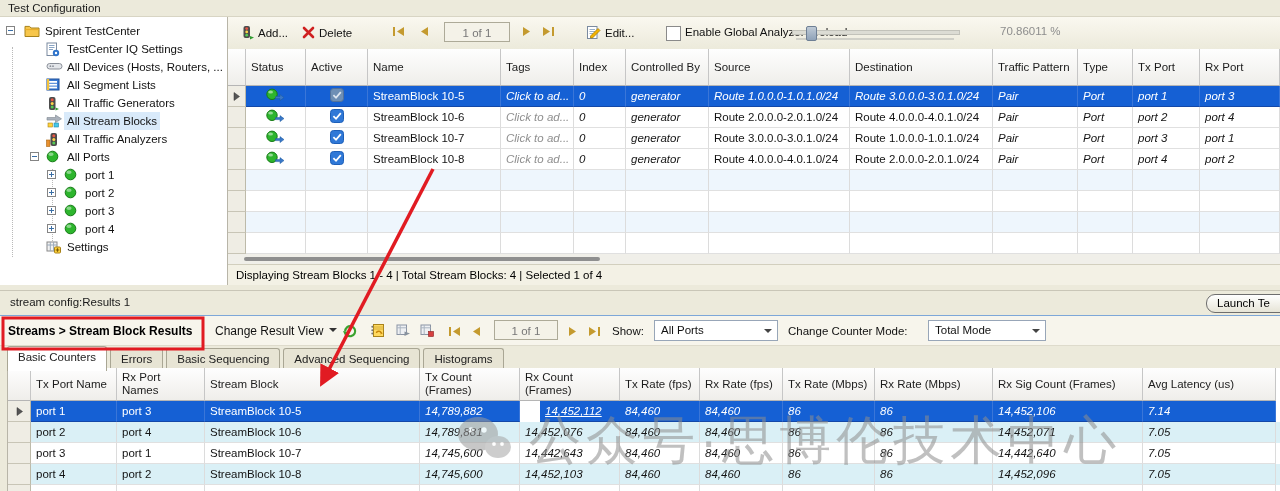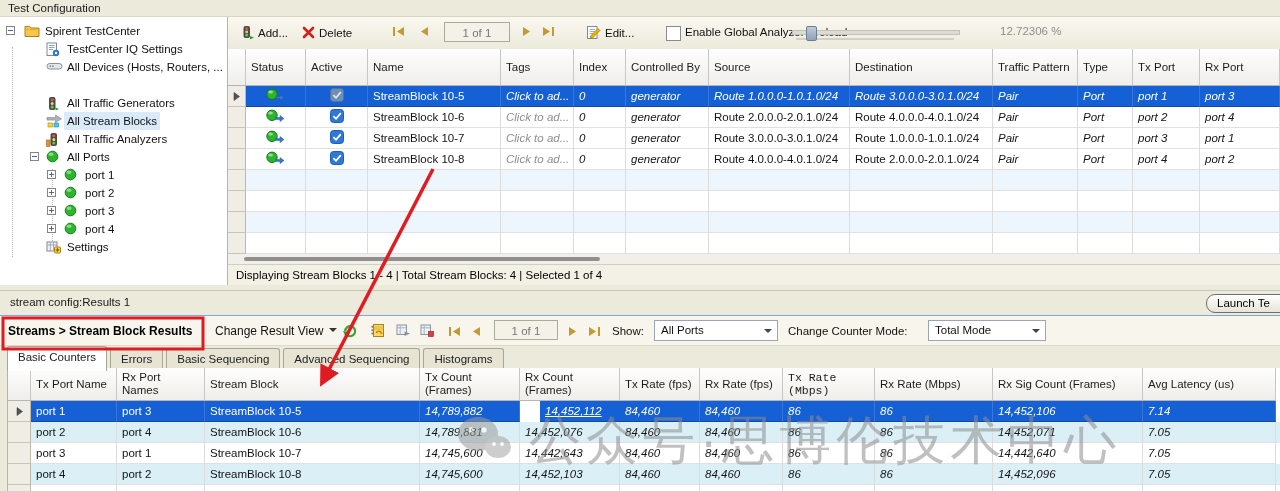--- a/index.html
+++ b/index.html
@@ -122,20 +122,32 @@
       <div class="ti" style="top: 41px;">
         <span class="ic" style="left: 46px; top: 2px;">
           <svg width="17" height="12" viewBox="0 0 17 12">
             <rect x="1" y="3.5" width="15" height="5.5" rx="2.7" fill="#e3e6ea" stroke="#8a8f98"></rect>
             <circle cx="4.4" cy="6.2" r="0.9" fill="#8a8f98"></circle>
             <circle cx="7" cy="6.2" r="0.9" fill="#8a8f98"></circle>
           </svg>
         </span>
         <span class="lb" style="left: 64px;">All Devices (Hosts, Routers, ...</span>
       </div>
+      <div class="ti" style="top: 59px;">
+        <span class="ic" style="left: 46px; top: 2px;">
+          <svg width="14" height="13" viewBox="0 0 14 13">
+            <rect x="1" y="1" width="12" height="11" fill="#3b7ad4" stroke="#1d4f9a"></rect>
+            <rect x="3" y="3" width="8" height="1.8" fill="#fff"></rect>
+            <rect x="3" y="5.8" width="8" height="1.8" fill="#fff"></rect>
+            <rect x="3" y="8.6" width="8" height="1.8" fill="#fff"></rect>
+            <rect x="1" y="1" width="2.2" height="11" fill="#f2c23c"></rect>
+          </svg>
+        </span>
+        <span class="lb" style="left: 64px;">All Segment Lists</span>
+      </div>
       <div class="ti" style="top: 77px;">
         <span class="ic" style="left: 46px; top: 2px;">
           <svg width="13" height="15" viewBox="0 0 13 15">
             <rect x="3" y="1" width="6.5" height="13" rx="2" fill="#4c4c4c"></rect>
             <circle cx="6.2" cy="3.8" r="1.5" fill="#e65544"></circle>
             <circle cx="6.2" cy="7.4" r="1.5" fill="#ffd34a"></circle>
             <circle cx="6.2" cy="11" r="1.5" fill="#55cc55"></circle>
             <polygon points="9.5,11.5 13,13 9.5,14.6" fill="#2f9a2f"></polygon>
           </svg>
         </span>
@@ -299,21 +311,21 @@
           </svg></span>
       <span>Edit...</span>
     </div>
     <span id="preCb"></span>
     <span class="cblbl">Enable Global Analyzer Preload</span>
     <div id="slider">
       <div class="strack"></div>
       <div class="strack2"></div>
       <div class="sthumb"></div>
     </div>
-    <span class="pct">12.72306 %</span>
+    <span class="pct">70.86011 %</span>
   </div>
 
   <div id="topTable">
       <div class="trow" style="top: 0px; height: 37px;">
         <div class="hcell" style="left: 0px; width: 18px;"></div>
         <div class="hcell" style="left: 18px; width: 60px;">Status</div>
         <div class="hcell" style="left: 78px; width: 62px;">Active</div>
         <div class="hcell" style="left: 140px; width: 133px;">Name</div>
         <div class="hcell" style="left: 273px; width: 73px;">Tags</div>
         <div class="hcell" style="left: 346px; width: 52px;">Index</div>
@@ -575,21 +587,21 @@
   <div id="botTable">
       <div class="trow" style="top: 0px; height: 33px;">
         <div class="hcell" style="left: 0px; width: 23px;"></div>
         <div class="hcell" style="left: 23px; width: 86px;">Tx Port Name</div>
         <div class="hcell" style="left: 109px; width: 88px;">Rx Port Names</div>
         <div class="hcell" style="left: 197px; width: 215px;">Stream Block</div>
         <div class="hcell" style="left: 412px; width: 100px;">Tx Count (Frames)</div>
         <div class="hcell" style="left: 512px; width: 100px;">Rx Count (Frames)</div>
         <div class="hcell" style="left: 612px; width: 80px;">Tx Rate (fps)</div>
         <div class="hcell" style="left: 692px; width: 83px;">Rx Rate (fps)</div>
-        <div class="hcell" style="left: 775px; width: 92px; font-family: Liberation Mono, monospace;">Tx Rate (Mbps)</div>
+        <div class="hcell" style="left: 775px; width: 92px;">Tx Rate (Mbps)</div>
         <div class="hcell" style="left: 867px; width: 118px;">Rx Rate (Mbps)</div>
         <div class="hcell" style="left: 985px; width: 150px;">Rx Sig Count (Frames)</div>
         <div class="hcell" style="left: 1135px; width: 133px;">Avg Latency (us)</div>
       </div>
       <div class="trow brow sel" style="top: 33px; height: 21px;">
         <div class="cell selcell" style="left: 0px; width: 23px;">
           <svg width="7" height="9" viewBox="0 0 7 9">
             <polygon points="1,0.5 6.5,4.5 1,8.5" fill="#555" stroke="#333" stroke-width="0.5"></polygon>
           </svg>
         </div>

